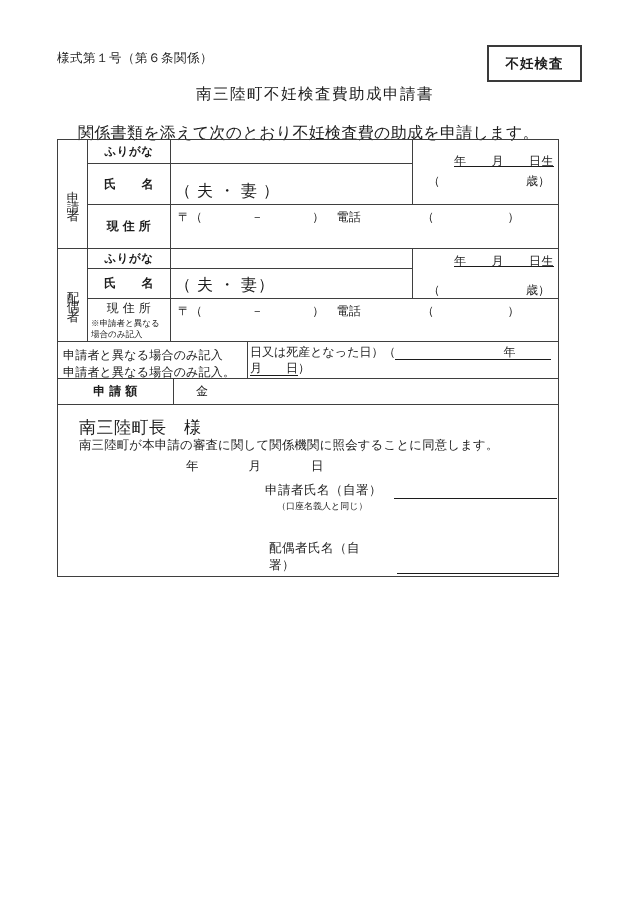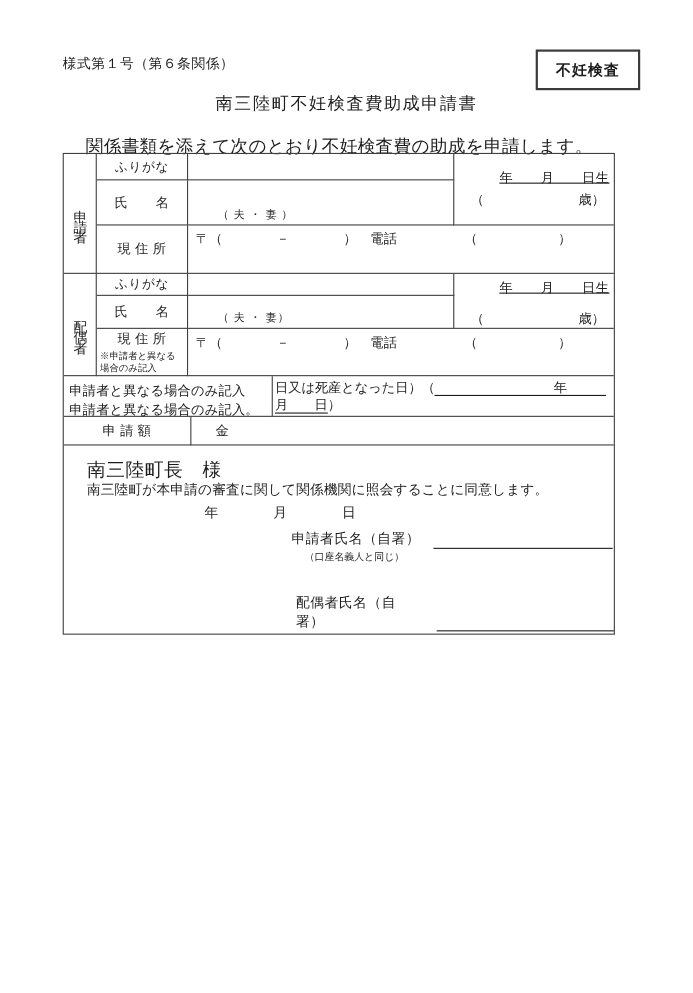--- a/index.html
+++ b/index.html
@@ -17,24 +17,24 @@
   #page-title{left:0;right:0;top:84px;text-align:center;font-size:15.5px;letter-spacing:1.5px;}
   #intro-text{left:78px;top:123px;font-size:16px;letter-spacing:.3px;}
 
   
   #form-table{left:57px;top:139px;width:500px;height:436px;border:1px solid #3f3f3f;box-sizing:content-box;}
   .cell{position:absolute;box-sizing:border-box;font-size:12px;}
   .br{border-right:1px solid #3f3f3f;}
   .bb{border-bottom:1px solid #3f3f3f;}
   .vlabel{display:flex;align-items:center;justify-content:center;}
   .vlabel span{writing-mode:vertical-rl;text-orientation:upright;letter-spacing:9px;font-size:12.5px;}
-  .lbl{display:flex;align-items:center;justify-content:center;font-size:12px;letter-spacing:.5px;}
+  .lbl{display:flex;align-items:center;justify-content:center;font-size:12px;letter-spacing:.5px;font-weight:bold;}
   .lbl-col{display:flex;flex-direction:column;align-items:center;justify-content:center;}
   .small-note{font-size:8.5px;line-height:1.25;letter-spacing:0;padding:0 3px;margin-top:1px;}
-  .couple-note{position:absolute;left:27px;bottom:2px;font-size:10px;letter-spacing:1px;}
+  .couple-note{position:absolute;left:4px;bottom:2px;font-size:16px;letter-spacing:1px;}
   .birth-line1{text-align:right;padding-right:4px;letter-spacing:.5px;text-decoration:underline;}
   .birth-line2{display:flex;justify-content:space-between;padding:0 8px 0 15px;}
   .addr-line{padding:4px 0 0 7px;letter-spacing:.2px;font-family:Liberation Serif, serif;}
   .hist-q{padding:5px 0 0 5px;line-height:1.45;letter-spacing:.2px;}
   .hist-a{padding:3px 0 0 2px;line-height:1.33;}
   .hist-a .l1{padding-left:16px;}
   .u-span{border-bottom:1px solid #1c1c1c;}
   .amount-row{display:flex;align-items:center;}
   .amount-row .yen-rest{margin-left:133px;}
   .amount-row .kin{margin-left:22px;}

